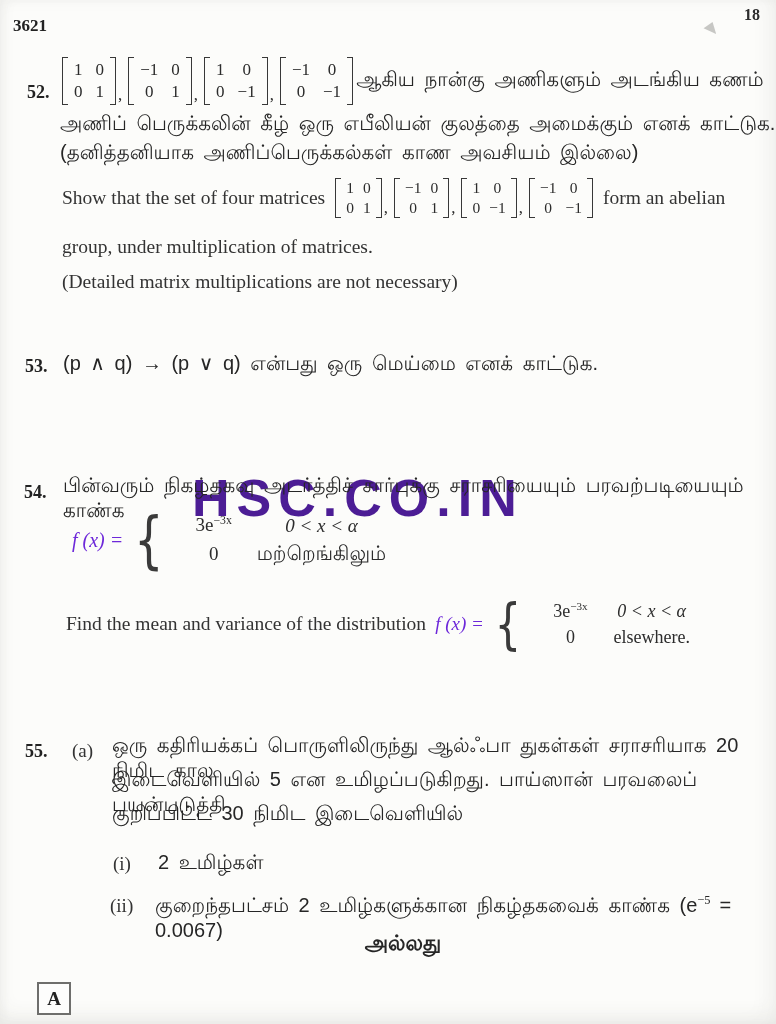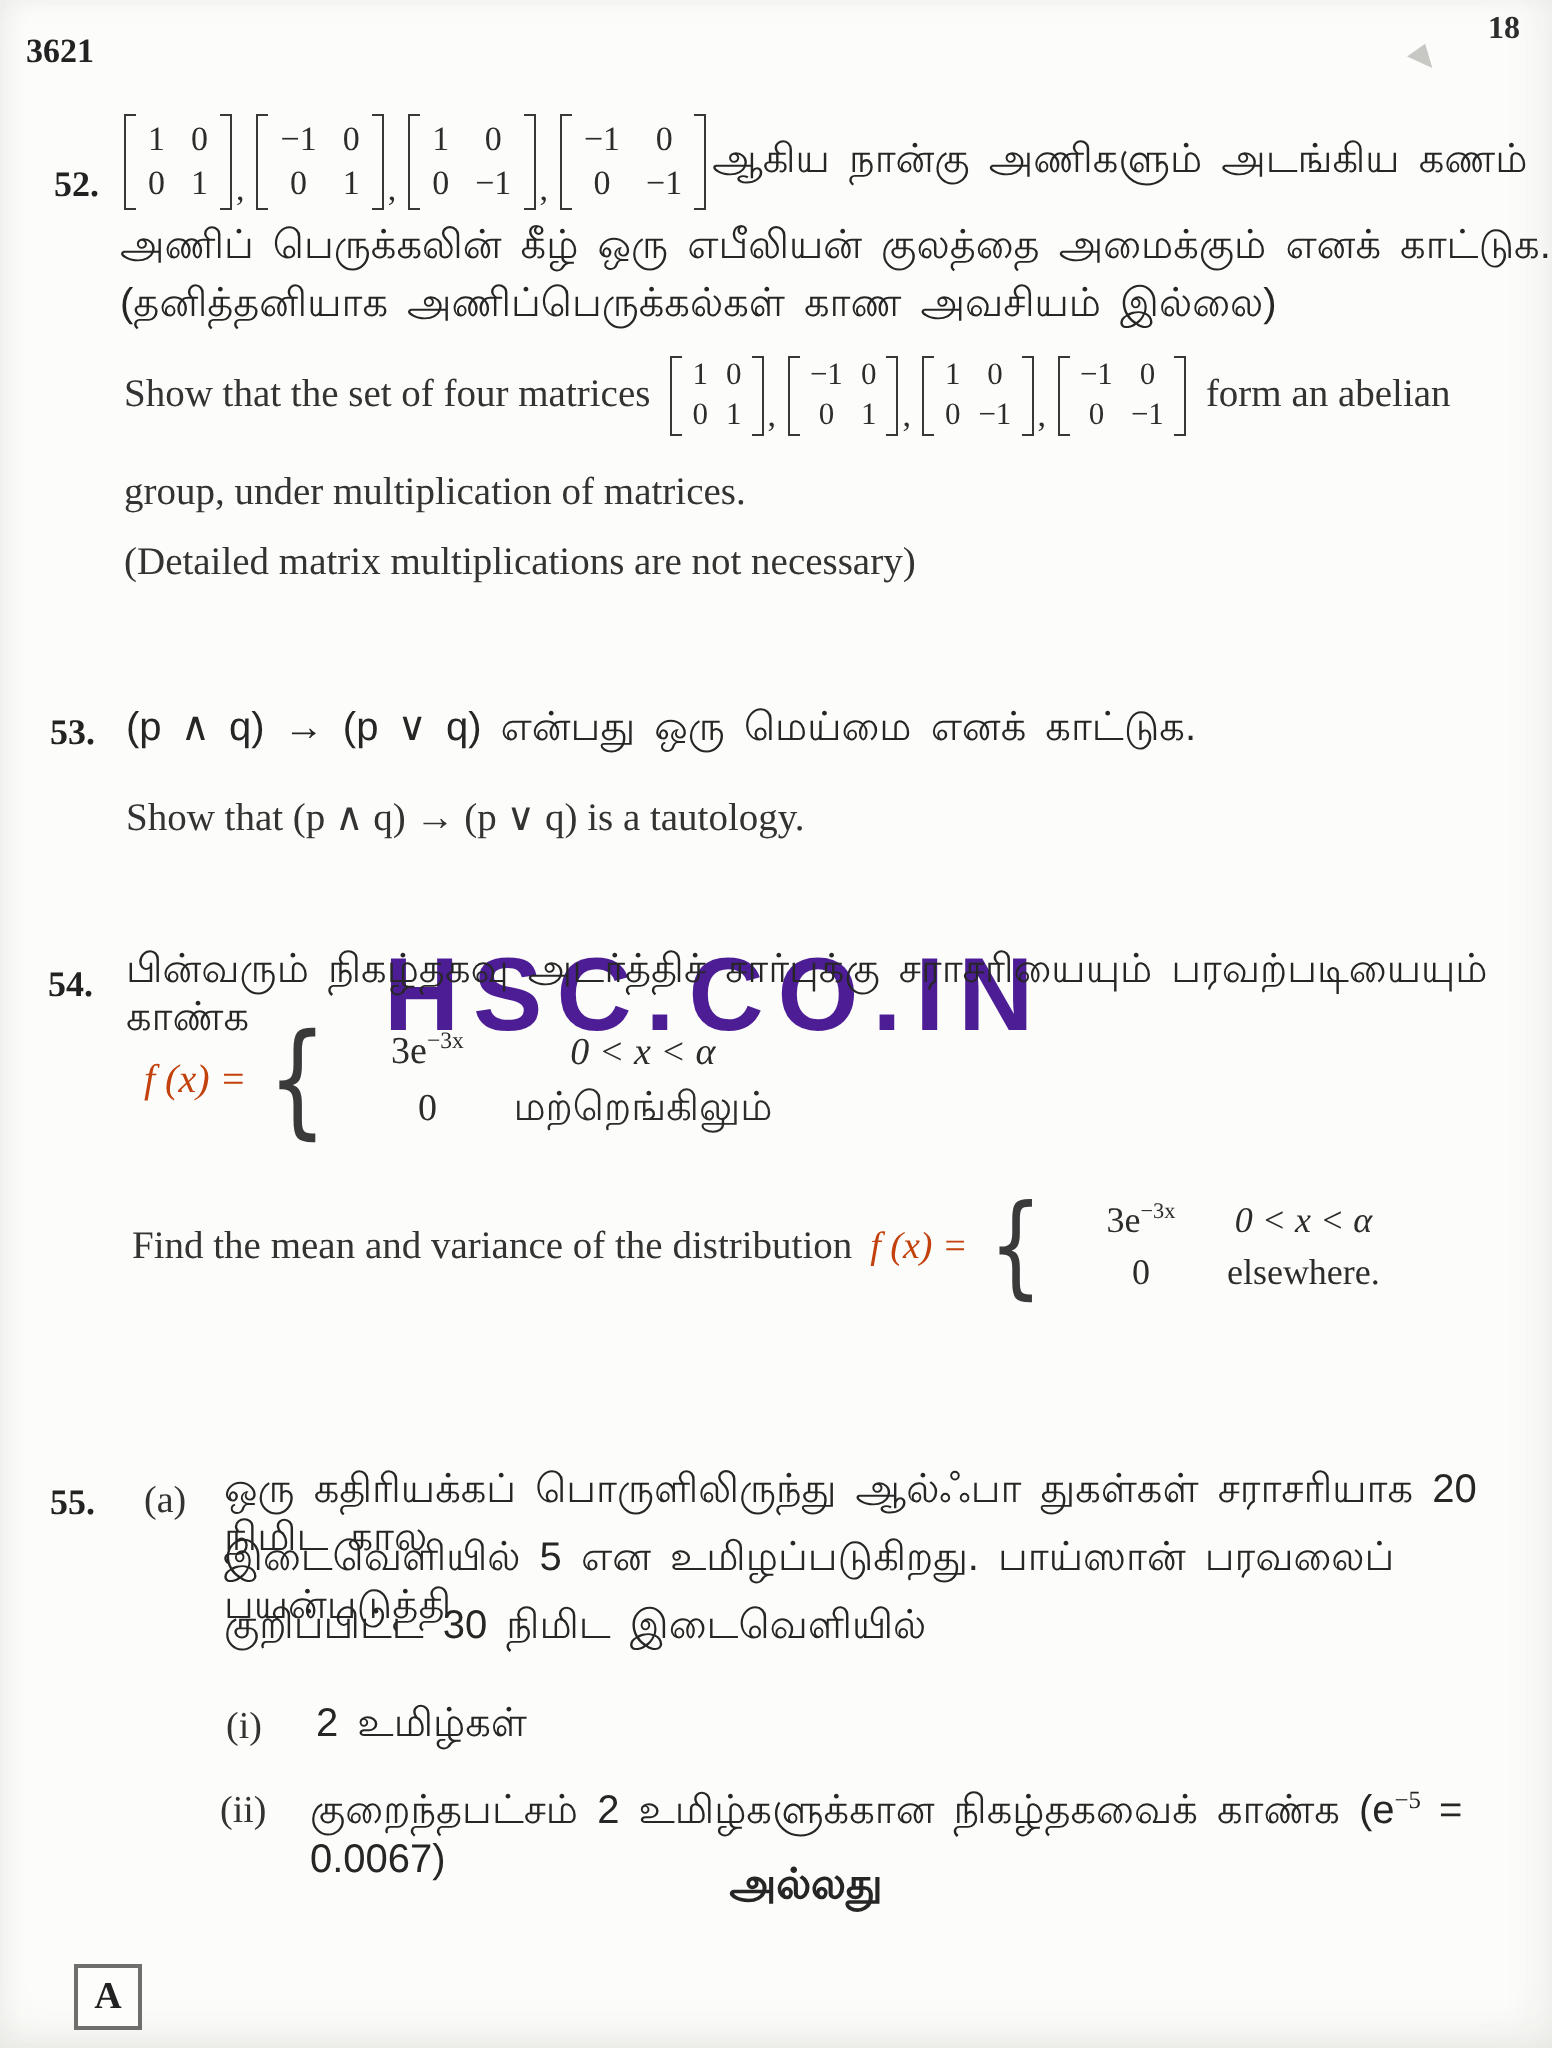--- a/index.html
+++ b/index.html
@@ -35,21 +35,21 @@
 
   
   .pw{display:inline-flex;align-items:center;}
   .pw-brace{font-family:"DejaVu Sans",sans-serif;font-weight:normal;color:#3a3a3a;line-height:0.85;transform:scaleX(0.75);margin-right:2px;}
   .pw-rows{display:grid;row-gap:5px;text-align:center;}
   .pw-row{display:grid;grid-template-columns:86px auto;align-items:baseline;}
   .pw .expr{font-family:"Liberation Serif",serif;color:#2c2c2c;}
   .pw .cond{font-family:"Liberation Serif",serif;font-style:italic;color:#2c2c2c;}
   .pw .cond.tamil{font-family:"Liberation Sans",sans-serif;font-style:normal;}
   sup{font-size:0.62em;}
-  .fx-lhs{font-style:italic;font-family:"Liberation Serif",serif;color:#c2410c;}
+  .fx-lhs{font-style:italic;font-family:"Liberation Serif",serif;color:#6d28d9;}
 
   .watermark{
     font-family:"Liberation Sans",sans-serif;font-weight:bold;
     font-size:52px;letter-spacing:7px;color:#4c1d95;z-index:0;white-space:nowrap;margin-left:37px;
   }
   .or-sep{font-weight:bold;font-size:21px;text-align:center;}
   .abox{
     width:30px;height:29px;border:2px solid #6e6e6c;background:#fdfdfc;
     display:flex;align-items:center;justify-content:center;
     font-family:"Liberation Serif",serif;font-weight:bold;font-size:19px;color:#222;
@@ -165,21 +165,20 @@
         </span>
         <span class="mbracket right"></span>
       </span>
     <span class="eng" style="margin-left:8px;">form an abelian</span>
   </div>
   <div class="abs eng z1" style="left:62px;top:236px;">group, under multiplication of matrices.</div>
   <div class="abs eng z1" style="left:62px;top:271px;">(Detailed matrix multiplications are not necessary)</div>
 
   <div class="abs qnum z1" style="left:25px;top:356px;">53.</div>
   <div class="abs tam z1" style="left:63px;top:351px;">(p ∧ q) → (p ∨ q) என்பது ஒரு மெய்மை எனக் காட்டுக.</div>
-  <div class="abs eng z1" style="left:63px;top:397px;">Show that (p ∧ q) → (p ∨ q) is a tautology.</div>
 
   <div class="abs qnum z1" style="left:24px;top:482px;">54.</div>
   <div class="abs tam z1" style="left:63px;top:474px;">பின்வரும் நிகழ்தகவு அடர்த்திச் சார்புக்கு சராசரியையும் பரவற்படியையும் காண்க</div>
 
   <div class="abs row z1" style="left:72px;top:514px;">
     <span class="fx-lhs" style="font-size:20px;margin-right:6px;">f (x) =</span>
     <span class="pw">
       <span class="pw-brace" style="font-size:62px;">{</span>
       <span class="pw-rows" style="font-size:19px;">
         <span class="pw-row">

